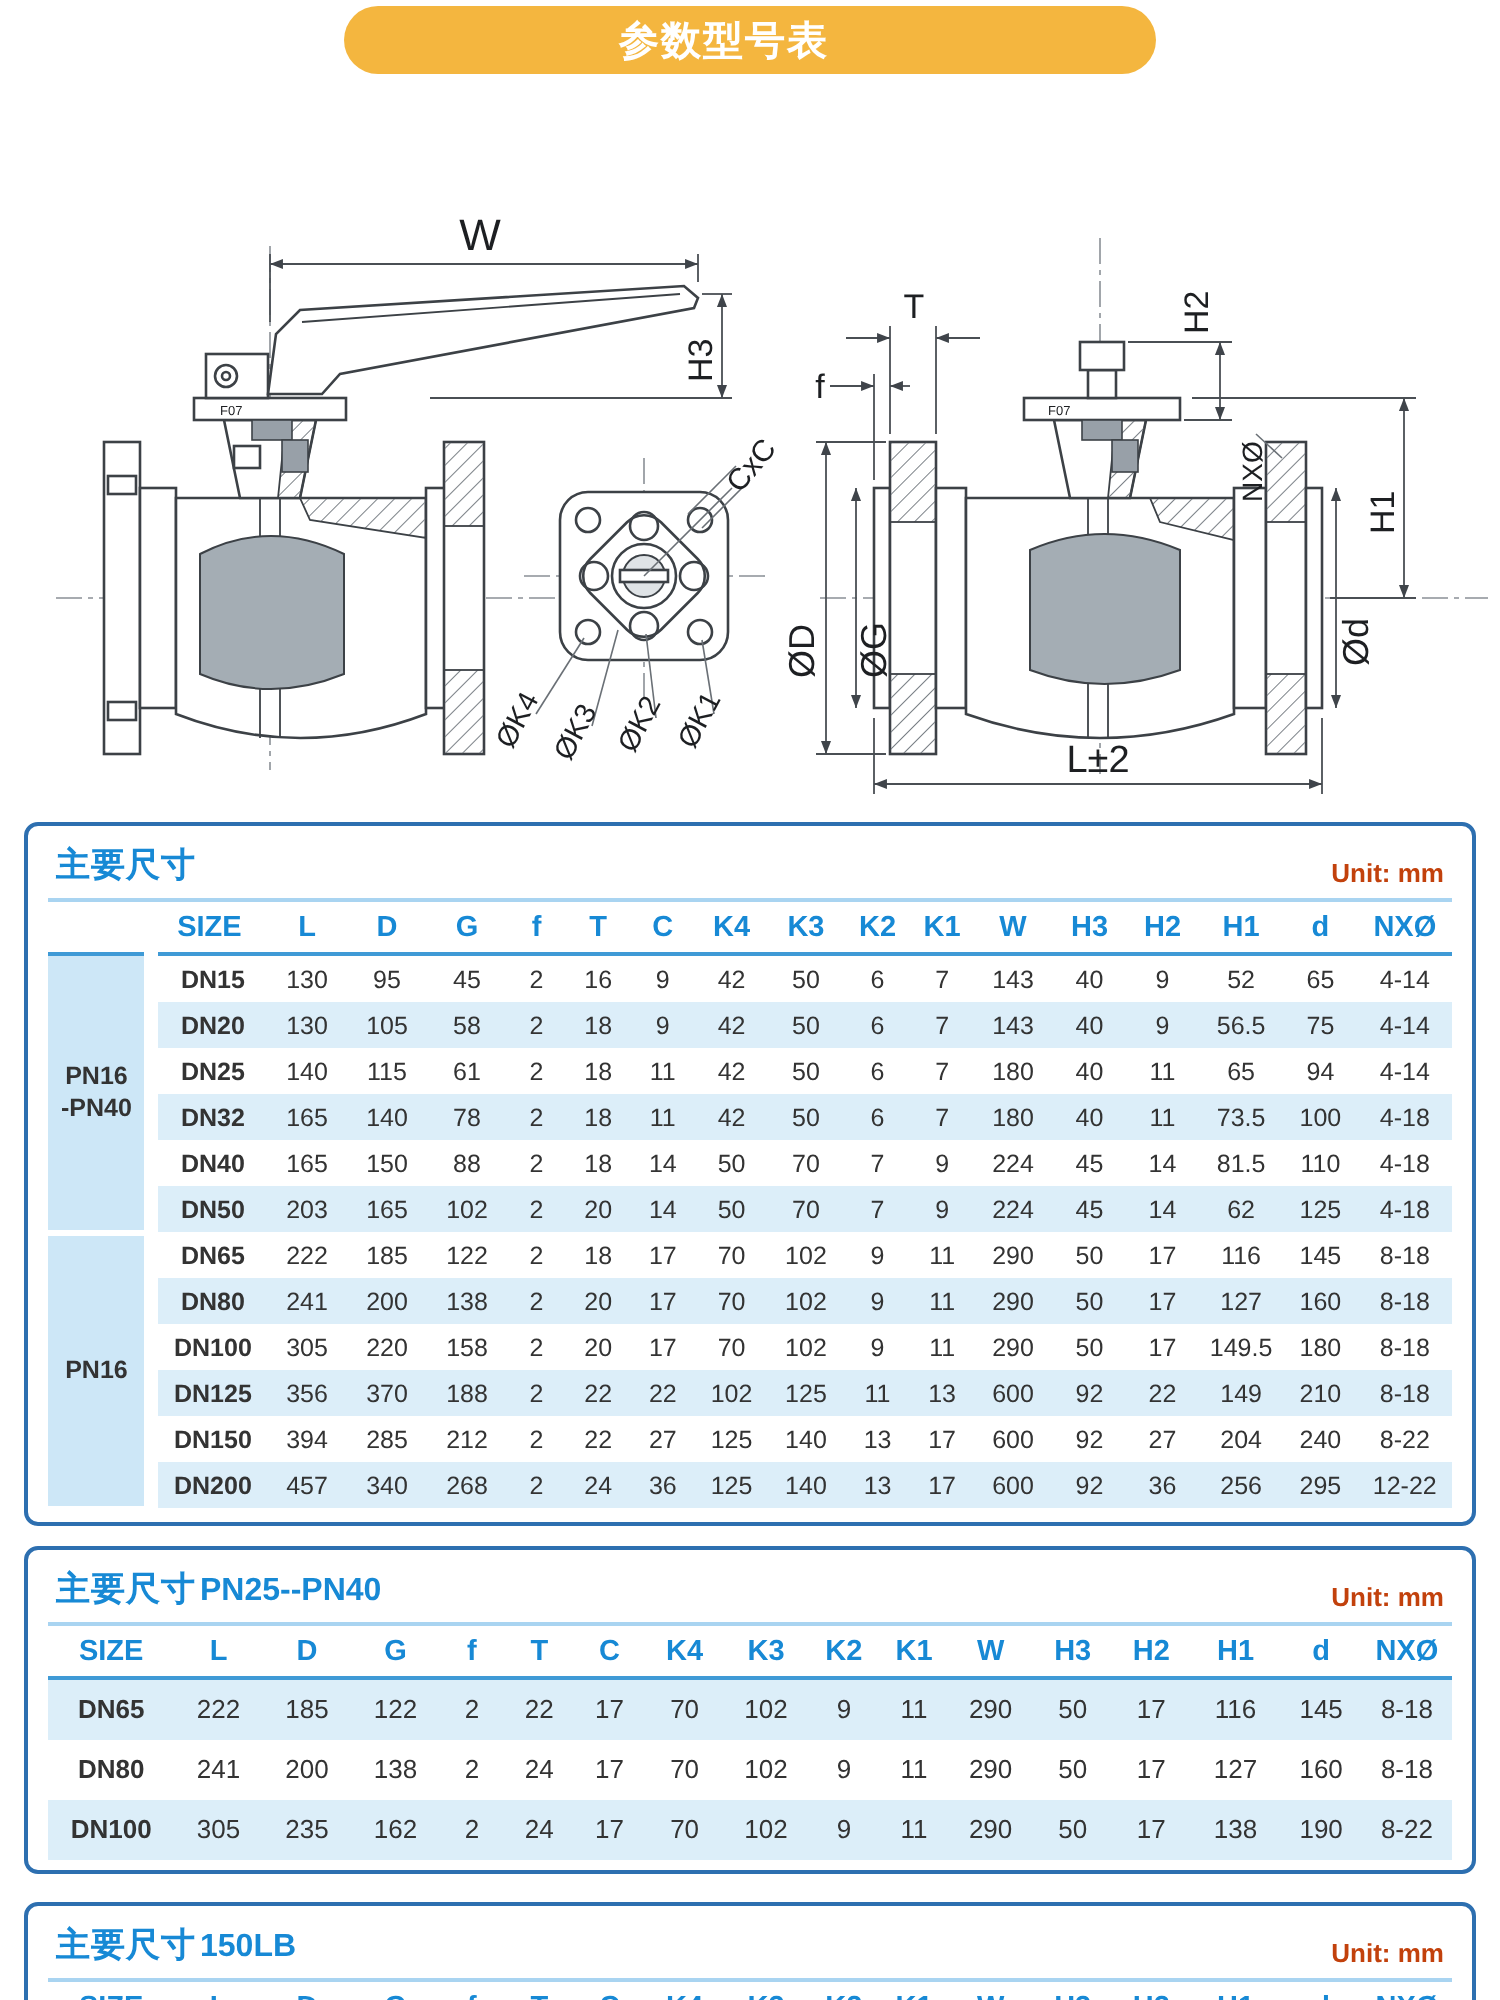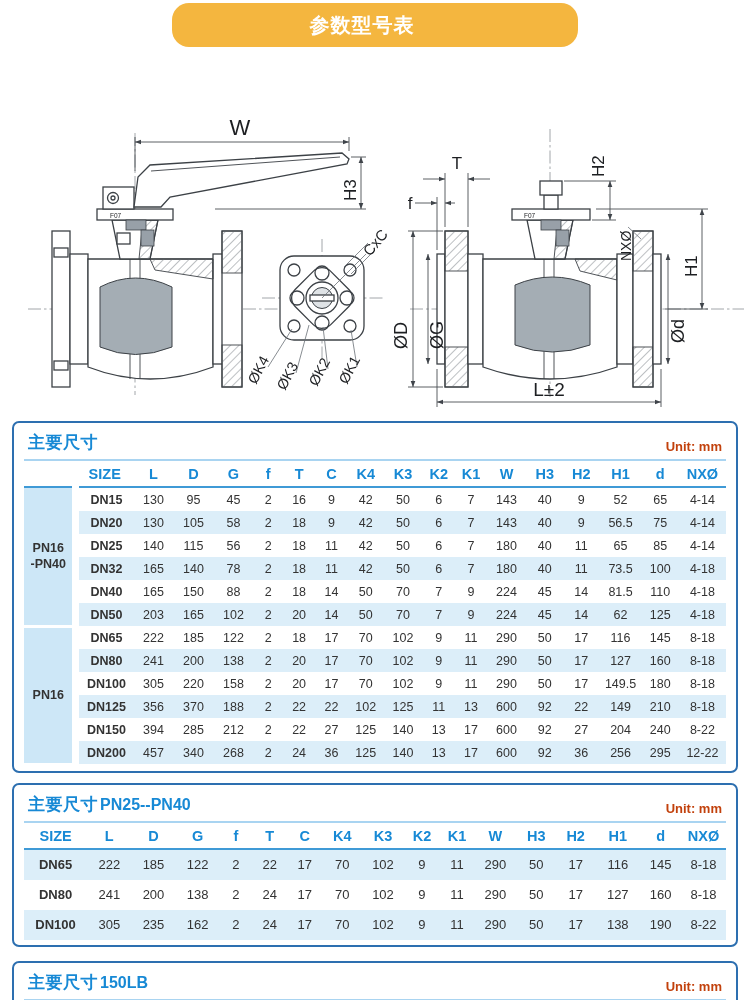--- a/index.html
+++ b/index.html
@@ -3,21 +3,21 @@
 <meta charset="utf-8">
 <style>
   html,body{margin:0;padding:0;}
   body{
     width:750px;height:1000px;overflow:hidden;background:#ffffff;
     font-family:"Liberation Sans","DejaVu Sans",sans-serif;
     -webkit-font-smoothing:antialiased;
   }
   
   .banner{
-    width:406px;height:44px;margin:3px auto 0 auto;
+    width:406px;height:34px;margin:3px auto 0 auto;
     background:#f4b63f;border-radius:17px;
     display:flex;align-items:center;justify-content:center;
     color:#ffffff;font-size:20px;font-weight:bold;letter-spacing:1px;
   }
   .banner .gap{display:inline-block;width:26px;}
   
   .drawing-wrap{width:750px;height:364px;margin-top:2px;}
   svg text{font-family:"Liberation Sans","DejaVu Sans",sans-serif;}
   .ol{fill:#ffffff;stroke:#3c4146;stroke-width:1.3;}
   .oln{fill:none;stroke:#3c4146;stroke-width:1.3;}
@@ -321,33 +321,33 @@
             <td class="stripe">40</td>
             <td class="stripe">9</td>
             <td class="stripe">56.5</td>
             <td class="stripe">75</td>
             <td class="stripe">4-14</td>
           </tr>
           <tr>
             <td class="sizec">DN25</td>
             <td>140</td>
             <td>115</td>
-            <td>56</td>
+            <td>61</td>
             <td>2</td>
             <td>18</td>
             <td>11</td>
             <td>42</td>
             <td>50</td>
             <td>6</td>
             <td>7</td>
             <td>180</td>
             <td>40</td>
             <td>11</td>
             <td>65</td>
-            <td>85</td>
+            <td>94</td>
             <td>4-14</td>
           </tr>
           <tr>
             <td class="sizec stripe">DN32</td>
             <td class="stripe">165</td>
             <td class="stripe">140</td>
             <td class="stripe">78</td>
             <td class="stripe">2</td>
             <td class="stripe">18</td>
             <td class="stripe">11</td>

